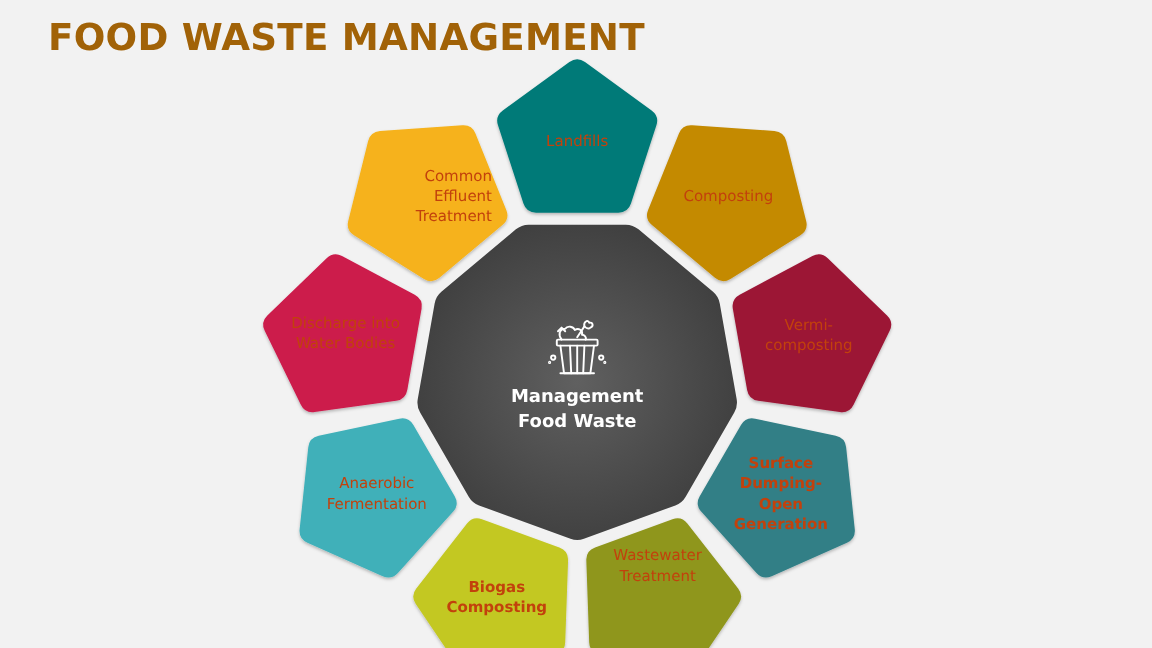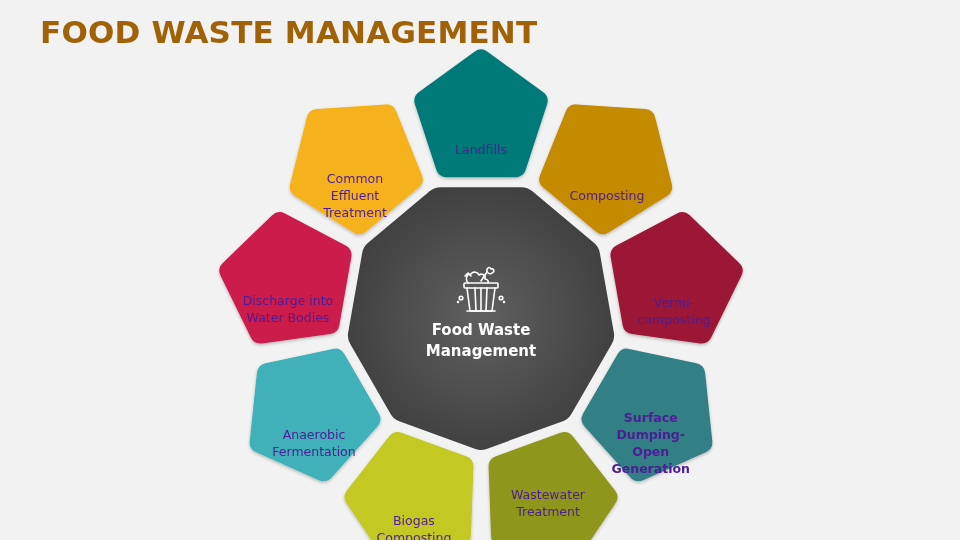--- a/index.html
+++ b/index.html
@@ -1,19 +1,19 @@
 <!DOCTYPE html>
 <html><head>
 <meta charset="utf-8">
 <style>
   html,body{margin:0;padding:0;}
   body{width:960px;height:540px;background:#f2f2f2;position:relative;overflow:hidden;font-family:"Liberation Sans",sans-serif;}
   .title{position:absolute;left:40px;top:14px;font-size:31px;font-weight:bold;color:#a16207;letter-spacing:0.2px;font-family:"DejaVu Sans","Liberation Sans",sans-serif;}
   svg.diagram{position:absolute;left:0;top:0;}
-  .lbl{position:absolute;width:110px;text-align:center;color:#4c1d95;font-size:12.5px;line-height:17px;font-family:"DejaVu Sans","Liberation Sans",sans-serif;transform:translate(-50%,-50%);margin-top:32px;}
+  .lbl{position:absolute;width:110px;text-align:center;color:#c2410c;font-size:12.5px;line-height:17px;font-family:"DejaVu Sans","Liberation Sans",sans-serif;transform:translate(-50%,-50%);}
   .center-lbl{position:absolute;left:481px;top:341px;transform:translate(-50%,-50%);width:150px;text-align:center;color:#fff;font-weight:bold;font-size:15px;line-height:21px;font-family:"DejaVu Sans","Liberation Sans",sans-serif;}
 </style>
 </head>
 <body>
 
 <div class="title">FOOD WASTE MANAGEMENT</div>
 
 <svg class="diagram" width="960" height="540" viewBox="0 0 960 540">
   <defs>
     <radialGradient id="cg" cx="50%" cy="50%" r="55%">
@@ -72,35 +72,35 @@
     </div>
     <div class="lbl" style="left: 650.741px; top: 411px; font-weight: bold;">
       <div>Surface</div>
       <div>Dumping-</div>
       <div>Open Generation</div>
     </div>
     <div class="lbl" style="left: 548.036px; top: 471px;">
       <div>Wastewater</div>
       <div>Treatment</div>
     </div>
-    <div class="lbl" style="left: 413.964px; top: 497.18px;">
+    <div class="lbl" style="left: 413.964px; top: 497.18px; font-weight: bold;">
       <div>Biogas</div>
       <div>Composting</div>
     </div>
     <div class="lbl" style="left: 314px; top: 411px;">
       <div>Anaerobic</div>
       <div>Fermentation</div>
     </div>
     <div class="lbl" style="left: 287.978px; top: 277px;">
       <div>Discharge into</div>
       <div>Water Bodies</div>
     </div>
-    <div class="lbl" style="left: 355.014px; top: 162.855px;">
+    <div class="lbl" style="left: 355.014px; top: 162.855px; text-align: right;">
       <div>Common</div>
       <div>Effluent</div>
       <div>Treatment</div>
     </div>
   </div>
 
 <div class="center-lbl">
+  <div>Management</div>
   <div>Food Waste</div>
-  <div>Management</div>
 </div>
 
 </body></html>

